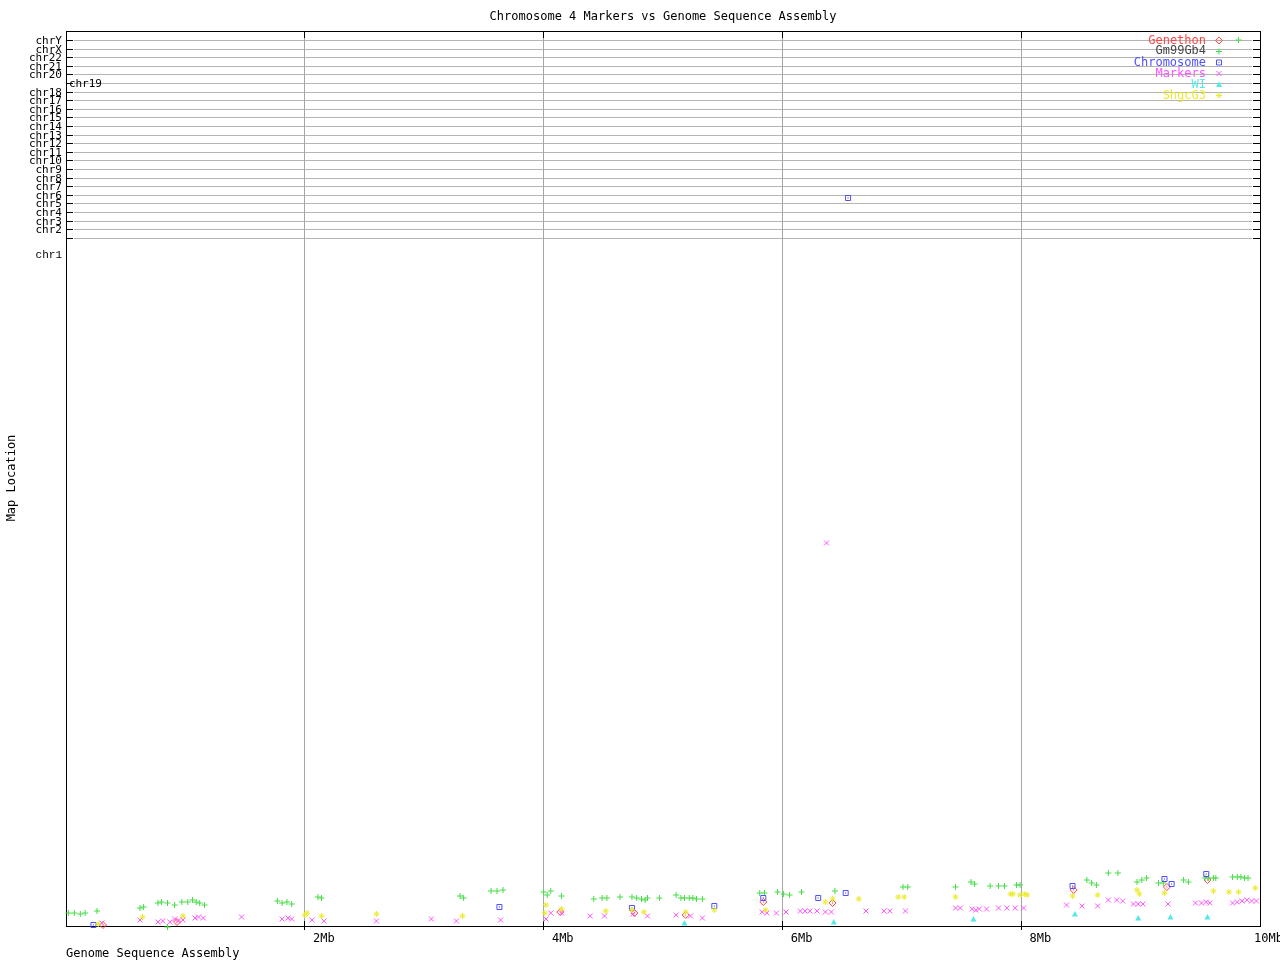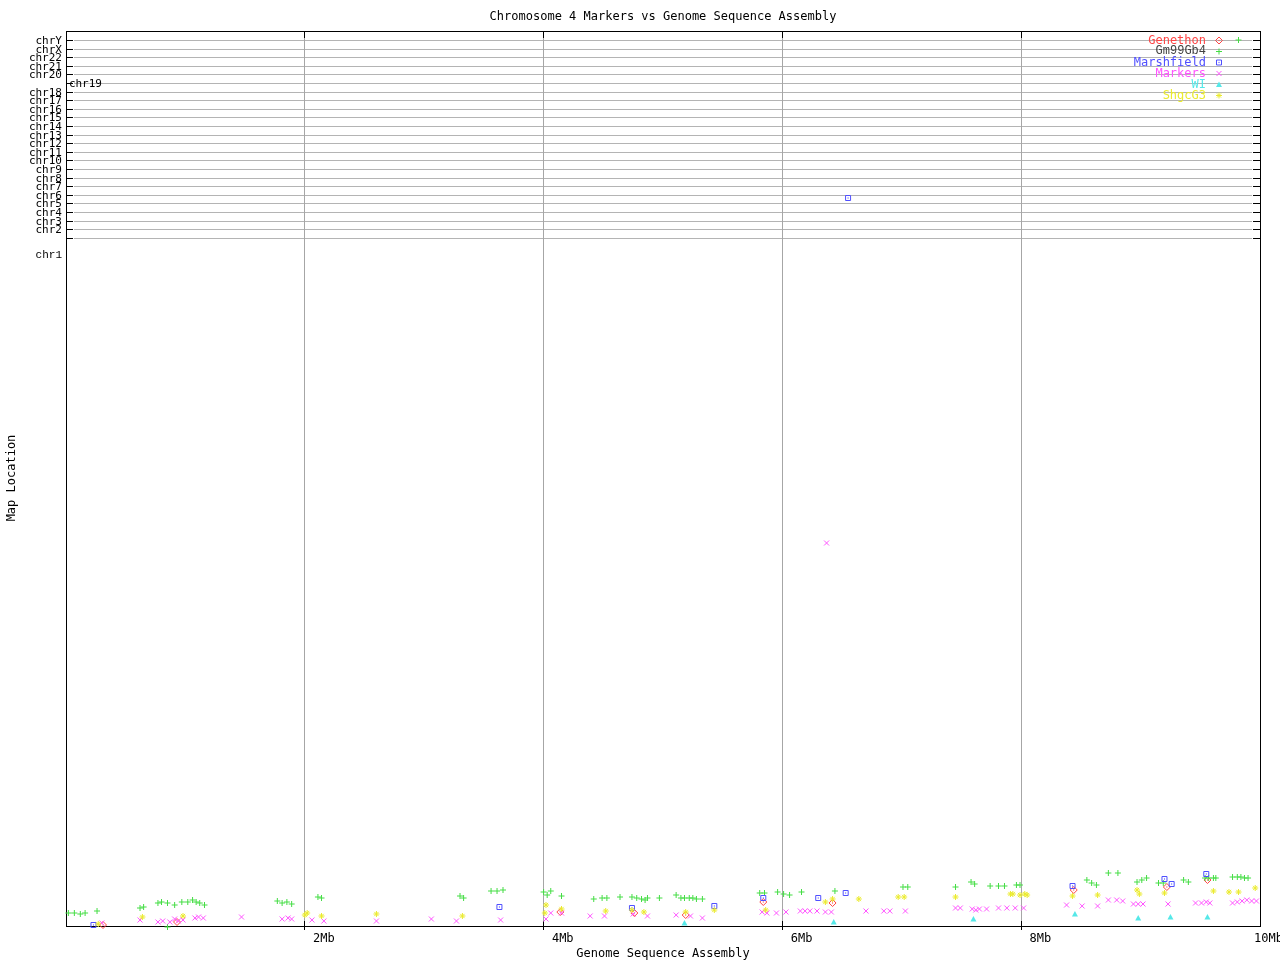--- a/index.html
+++ b/index.html
@@ -1,21 +1,21 @@
 <!DOCTYPE html>
 <html><head>
 <meta charset="utf-8">
 <style>
   html,body{margin:0;padding:0;background:#fff;}
   #canvas{position:relative;width:1280px;height:960px;background:#ffffff;overflow:hidden;
           font-family:"DejaVu Sans Mono", monospace;color:#000;}
   #title{position:absolute;top:9px;left:66px;width:1194px;text-align:center;font-size:12px;}
   #ylabel{position:absolute;top:471px;left:-89px;width:200px;text-align:center;font-size:12px;
           transform:rotate(-90deg);}
-  #xlabel{position:absolute;top:946px;left:66px;width:1194px;text-align:center;font-size:12px;}
+  #xlabel{position:absolute;top:946px;left:66px;width:1194px;text-align:left;font-size:12px;}
   #plot-svg{position:absolute;left:0;top:0;}
   .chr-label{position:absolute;width:62px;text-align:right;padding-right:2px;font-size:11px;
              line-height:11px;white-space:nowrap;}
   .x-tick-label{position:absolute;top:931px;width:60px;text-align:right;font-size:12px;}
   #legend{position:absolute;left:1046px;top:35px;width:186px;}
   .legend-row{display:flex;align-items:center;justify-content:flex-end;height:11px;}
   .legend-label{font-size:12px;line-height:11px;text-align:right;}
   .legend-sym{width:26px;height:11px;display:flex;align-items:center;justify-content:center;}
 </style>
 </head>
@@ -399,21 +399,21 @@
       </div>
       <div class="legend-row">
         <span class="legend-label" style="color: #404040; font-family: Liberation Mono, monospace;">Gm99Gb4</span>
         <span class="legend-sym">
           <svg width="14" height="11">
             <path d="M4 5.5H10M7 2.5V8.5" stroke="#44dd44" fill="none" stroke-width="1"></path>
           </svg>
         </span>
       </div>
       <div class="legend-row">
-        <span class="legend-label" style="color: rgb(80, 80, 255);">Marshfield</span>
+        <span class="legend-label" style="color: rgb(80, 80, 255);">Chromosome</span>
         <span class="legend-sym">
           <svg width="14" height="11">
             <path d="M4.5 3h5v5h-5ZM7 4.9V6.1" stroke="#5050ff" fill="none" stroke-width="1"></path>
           </svg>
         </span>
       </div>
       <div class="legend-row">
         <span class="legend-label" style="color: rgb(255, 85, 255);">Markers</span>
         <span class="legend-sym">
           <svg width="14" height="11">

